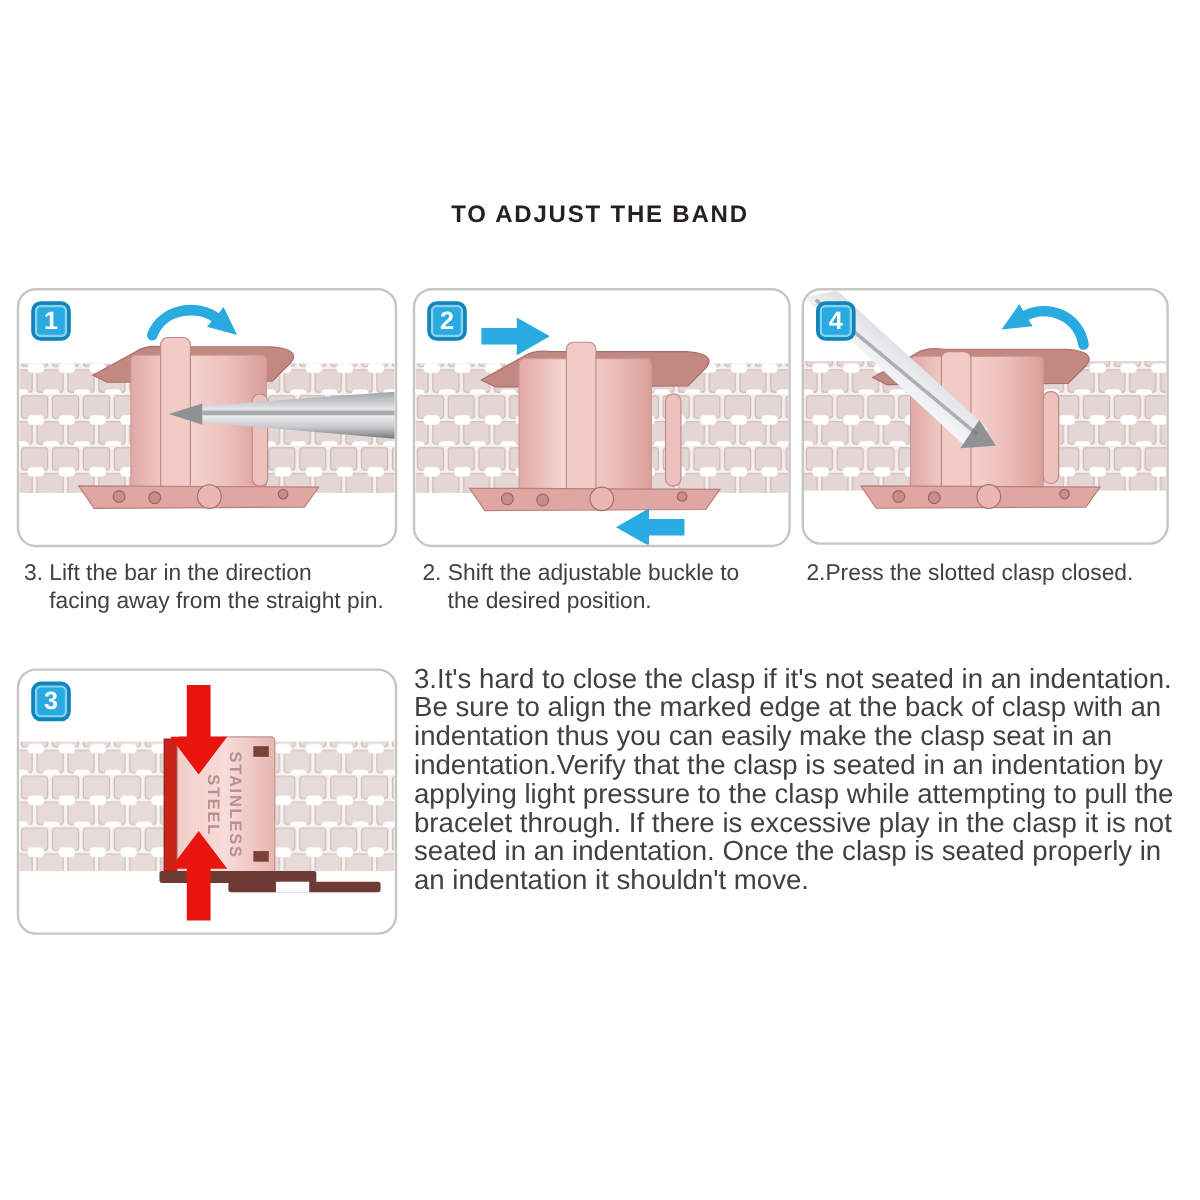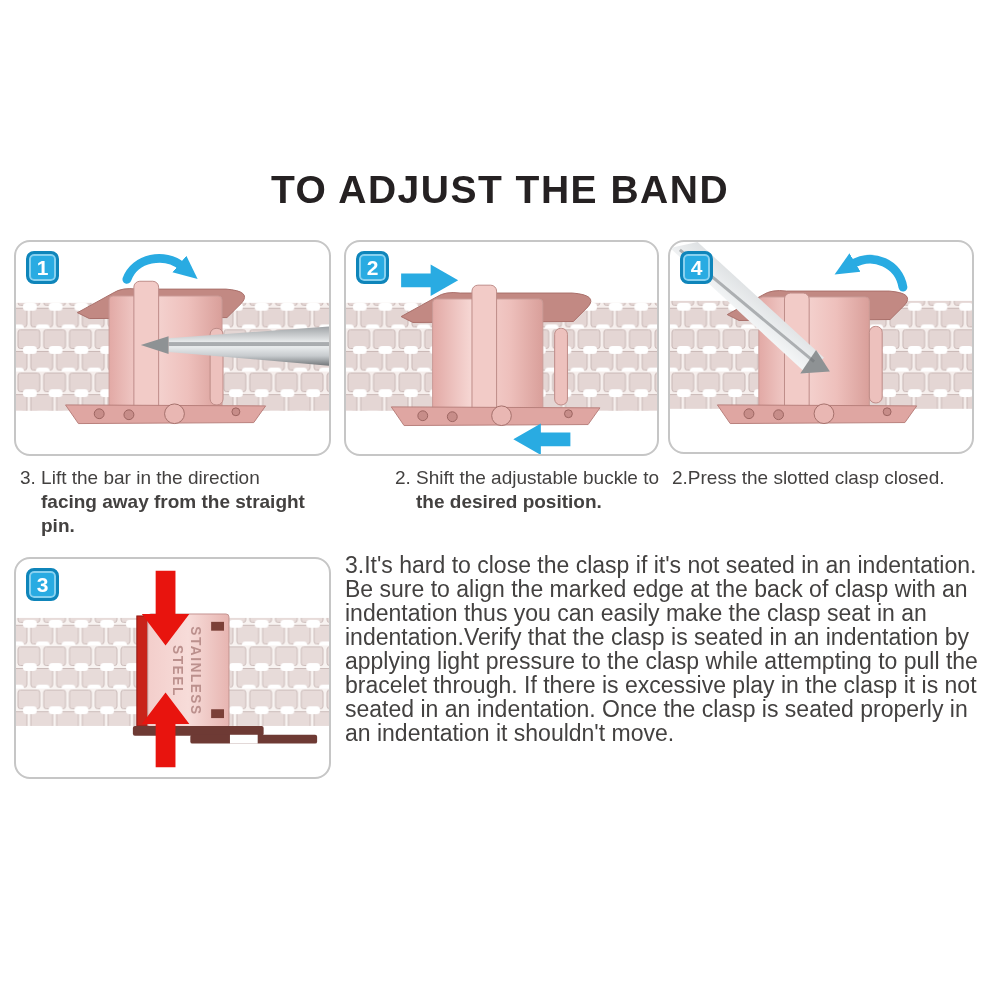--- a/index.html
+++ b/index.html
@@ -3,21 +3,21 @@
 <meta charset="utf-8">
 <style>
   * { margin:0; padding:0; box-sizing:border-box; }
   html,body { background:#ffffff; }
   .canvas {
     position:relative; width:1000px; height:1000px; background:#ffffff;
     font-family:"Liberation Sans", sans-serif; color:#3d3b3a; overflow:hidden;
   }
   .title {
     position:absolute; top:168px; left:0; width:1000px;
-    text-align:center; font-size:39px; font-weight:bold;
+    text-align:center; font-size:20px; font-weight:bold;
     letter-spacing:1.5px; color:#252122;
   }
   .panel {
     position:absolute; background:#ffffff;
     border:2px solid #c6c6c6; border-radius:16px; overflow:hidden;
   }
   .panel svg { display:block; width:100%; height:100%; }
   .badge {
     position:absolute; top:9px; left:10px; width:33px; height:33px;
     background:#29abe2; border:3px solid #0f85ba; border-radius:8px;
@@ -26,23 +26,23 @@
     display:flex; align-items:center; justify-content:center;
   }
   #panel-1 { left:14px;  top:240px; width:317px; height:216px; }
   #panel-2 { left:344px; top:240px; width:315px; height:216px; }
   #panel-4 { left:668px; top:240px; width:306px; height:214px; }
   #panel-3 { left:14px;  top:557px; width:317px; height:222px; }
   .caption {
     position:absolute; font-size:19px; line-height:24px; color:#434140;
   }
   #caption-1 { left:20px;  top:466px; width:315px; }
-  #caption-2 { left:352px; top:466px; width:315px;margin-left:43px; }
+  #caption-2 { left:352px; top:466px; width:315px; }
   #caption-4 { left:672px; top:466px; width:315px; }
-  .caption .l2 { display:block; padding-left:21px;font-weight:bold; }
+  .caption .l2 { display:block; padding-left:21px; }
   .step3-text {
     position:absolute; left:345px; top:553px; width:653px;
     font-size:23px; line-height:24px; color:#434140;
   }
 </style>
 </head>
 <body>
 
 <div class="canvas">
 

